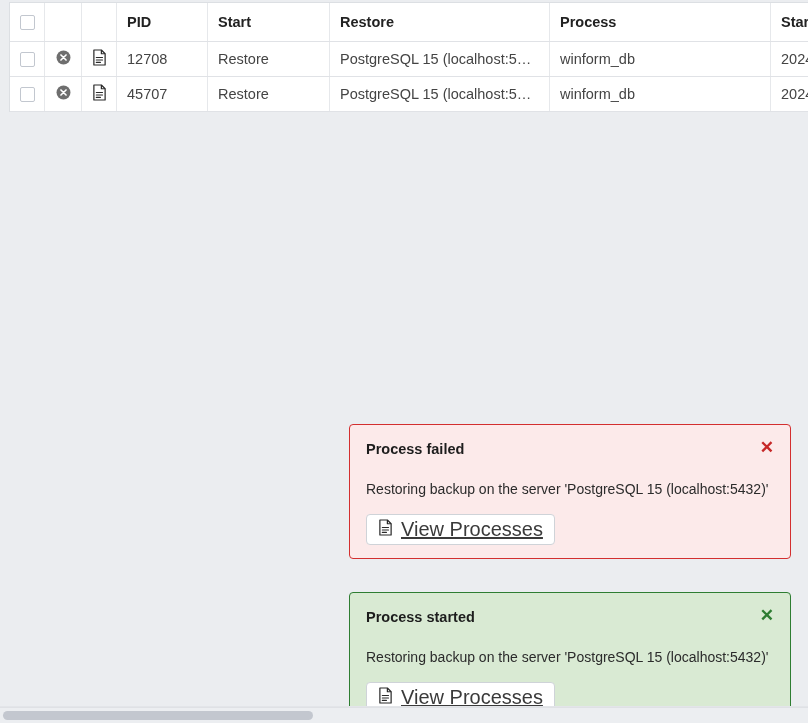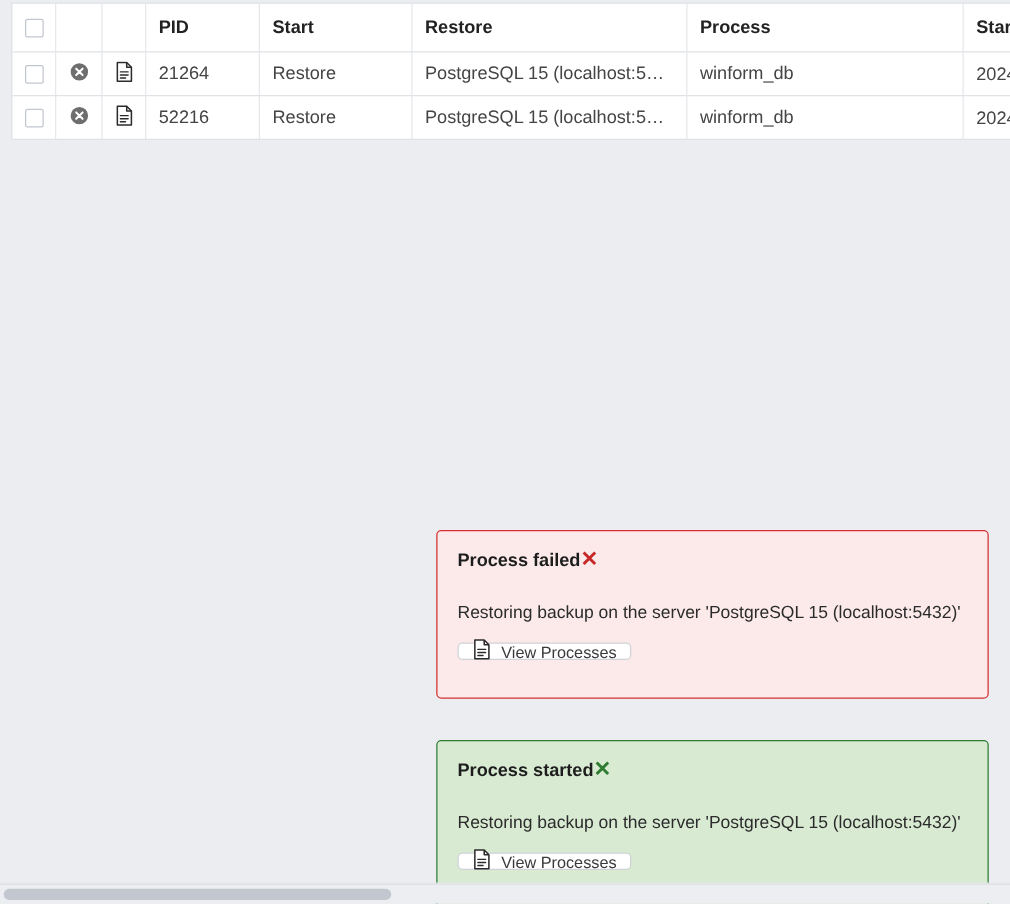--- a/index.html
+++ b/index.html
@@ -116,20 +116,21 @@
     left: 349px;
     top: 592px;
     height: 135px;
     background: #d9ead3;
     border: 1.5px solid #2e7d32;
   }
 
   .toast-head {
     display: flex;
     align-items: flex-start;
+    justify-content: space-between;
     height: 20px;
   }
 
   .toast-title {
     font-size: 14.5px;
     font-weight: bold;
     color: #1d1d1d;
     line-height: 20px;
   }
 
@@ -154,30 +155,31 @@
     line-height: 18px;
     white-space: nowrap;
   }
 
   .toast-actions { margin-top: 16px; }
 
   .btn-view {
     display: inline-flex;
     align-items: center;
     gap: 8px;
-    height: 14px;
+    height: 31px;
     padding: 0 11px;
     background: #ffffff;
     border: 1px solid #cfd3d8;
     border-radius: 4px;
-    font-size: 13px;
+    font-size: 20px;
     color: #3a3a3a;
     cursor: pointer;
     font-family: "Liberation Sans", sans-serif;
     box-sizing: border-box;
+    text-decoration: underline;
   }
 
   
   .hscroll-track {
     position: absolute;
     left: 0;
     bottom: 0;
     width: 808px;
     height: 15px;
     background: #eceef1;
@@ -252,21 +254,21 @@
           </td>
           <td class="col-detail">
             <span class="icon-doc">
               <svg width="15" height="17" viewBox="0 0 16 18" aria-hidden="true">
                 <path d="M2 1 H10 L14 5 V17 H2 Z" fill="#ffffff" stroke="#2b2b2b" stroke-width="1.3" stroke-linejoin="round"></path>
                 <path d="M10 1 V5 H14" fill="none" stroke="#2b2b2b" stroke-width="1.3" stroke-linejoin="round"></path>
                 <path d="M4.6 9 H11.2 M4.6 11.6 H11.2 M4.6 14.2 H9" stroke="#2b2b2b" stroke-width="1.2" stroke-linecap="round"></path>
               </svg>
             </span>
           </td>
-          <td class="col-pid">21264</td>
+          <td class="col-pid">12708</td>
           <td class="col-type">Restore</td>
           <td class="col-server">PostgreSQL 15 (localhost:5…</td>
           <td class="col-object">winform_db</td>
           <td class="col-start">2024. 1. 8. 오후 6:2</td>
         </tr>
 
         <tr>
           <td class="col-check">
             <span class="chk"></span>
           </td>
@@ -280,21 +282,21 @@
           </td>
           <td class="col-detail">
             <span class="icon-doc">
               <svg width="15" height="17" viewBox="0 0 16 18" aria-hidden="true">
                 <path d="M2 1 H10 L14 5 V17 H2 Z" fill="#ffffff" stroke="#2b2b2b" stroke-width="1.3" stroke-linejoin="round"></path>
                 <path d="M10 1 V5 H14" fill="none" stroke="#2b2b2b" stroke-width="1.3" stroke-linejoin="round"></path>
                 <path d="M4.6 9 H11.2 M4.6 11.6 H11.2 M4.6 14.2 H9" stroke="#2b2b2b" stroke-width="1.2" stroke-linecap="round"></path>
               </svg>
             </span>
           </td>
-          <td class="col-pid">52216</td>
+          <td class="col-pid">45707</td>
           <td class="col-type">Restore</td>
           <td class="col-server">PostgreSQL 15 (localhost:5…</td>
           <td class="col-object">winform_db</td>
           <td class="col-start">2024. 1. 8. 오후 6:2</td>
         </tr>
 
       </tbody>
     </table>
   </div>
 

